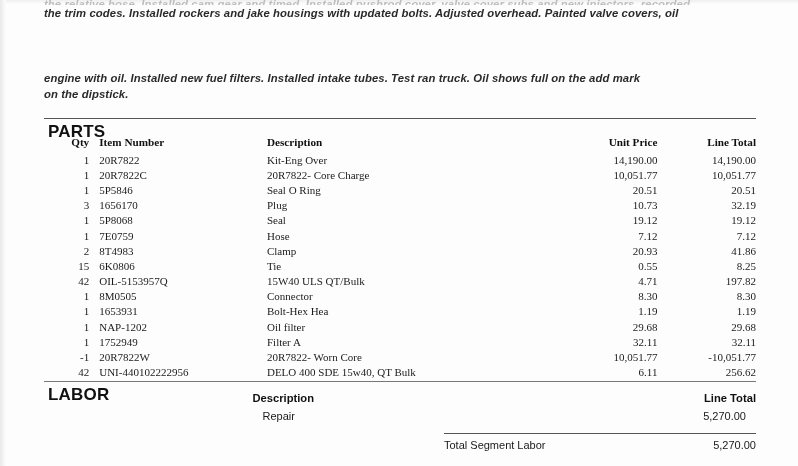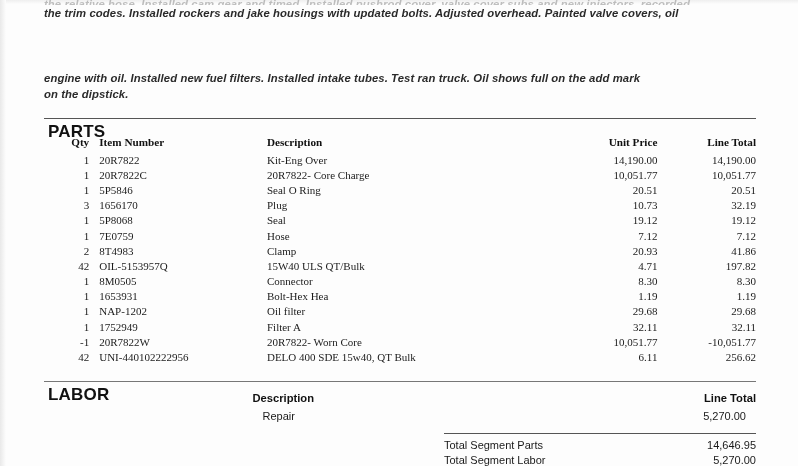--- a/index.html
+++ b/index.html
@@ -222,20 +222,27 @@
         <td class="col-line">7.12</td>
       </tr>
       <tr>
         <td class="col-qty">2</td>
         <td class="col-item">8T4983</td>
         <td class="col-desc">Clamp</td>
         <td class="col-unit">20.93</td>
         <td class="col-line">41.86</td>
       </tr>
       <tr>
+        <td class="col-qty">15</td>
+        <td class="col-item">6K0806</td>
+        <td class="col-desc">Tie</td>
+        <td class="col-unit">0.55</td>
+        <td class="col-line">8.25</td>
+      </tr>
+      <tr>
         <td class="col-qty">42</td>
         <td class="col-item">OIL-5153957Q</td>
         <td class="col-desc">15W40 ULS QT/Bulk</td>
         <td class="col-unit">4.71</td>
         <td class="col-line">197.82</td>
       </tr>
       <tr>
         <td class="col-qty">1</td>
         <td class="col-item">8M0505</td>
         <td class="col-desc">Connector</td>
@@ -299,22 +306,18 @@
         <td class="lab-unit"></td>
         <td class="lab-line">5,270.00</td>
       </tr>
     </tbody>
   </table>
 
   <div class="totals-rule" style="top:433px;"></div>
   <table class="totals">
     <tbody>
       <tr>
-        <td class="t-label">Total Segment Parts</td>
-        <td class="t-value">14,646.95</td>
-      </tr>
-      <tr>
         <td class="t-label">Total Segment Labor</td>
         <td class="t-value">5,270.00</td>
       </tr>
     </tbody>
   </table>
 </div>
 
 </body></html>

